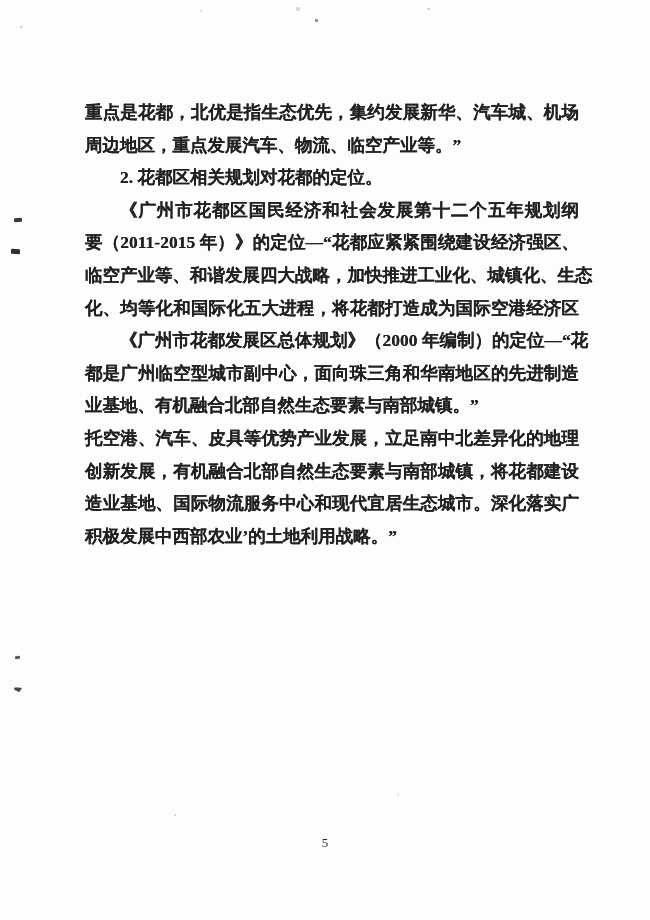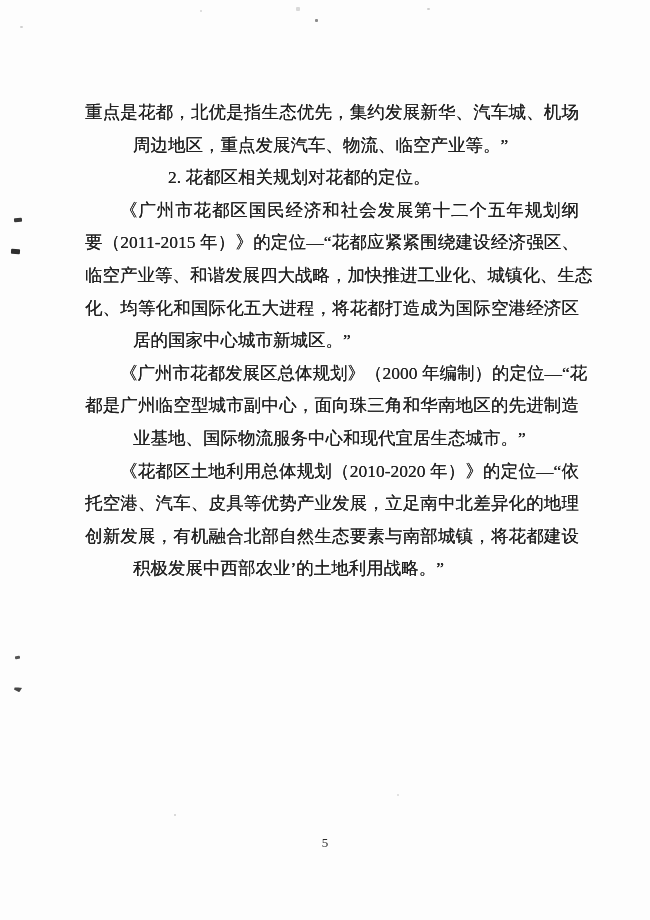--- a/index.html
+++ b/index.html
@@ -27,25 +27,25 @@
     line-height: 32.6px;
     letter-spacing: 0;
   }
   .line {
     height: 32.6px;
     text-align: justify;
     text-align-last: justify;
     text-justify: inter-character;
     white-space: nowrap;
     text-shadow: 0 0 0.4px #2a2a2a;
+    font-weight: bold;
   }
   .line.noj {
     text-align: center;
     text-align-last: left;
-    margin-left: 48px;
   }
   .line.indent {
     padding-left: 35px;
   }
   .page-number {
     position: absolute;
     left: 0;
     top: 835px;
     width: 100%;
     text-align: center;
@@ -75,27 +75,26 @@
 
 <div class="page" style="color: rgb(33, 33, 33); background: rgb(253, 253, 253);">
   <div class="text-block">
       <div class="line">重点是花都，北优是指生态优先，集约发展新华、汽车城、机场</div>
       <div class="line noj">周边地区，重点发展汽车、物流、临空产业等。”</div>
       <div class="line indent noj">2. 花都区相关规划对花都的定位。</div>
       <div class="line indent">《广州市花都区国民经济和社会发展第十二个五年规划纲</div>
       <div class="line">要（2011-2015 年）》的定位—“花都应紧紧围绕建设经济强区、</div>
       <div class="line">临空产业等、和谐发展四大战略，加快推进工业化、城镇化、生态</div>
       <div class="line">化、均等化和国际化五大进程，将花都打造成为国际空港经济区</div>
-      <div class="line noj">居的国家中心城市新城区。”</div>
       <div class="line indent">《广州市花都发展区总体规划》（2000 年编制）的定位—“花</div>
       <div class="line">都是广州临空型城市副中心，面向珠三角和华南地区的先进制造</div>
-      <div class="line noj">业基地、国际物流服务中心和现代宜居生态城市。”</div>
-      <div class="line indent">《花都区土地利用总体规划（2010-2020 年）》的定位—“依</div>
+      <div class="line noj">业基地、有机融合北部自然生态要素与南部城镇。”</div>
       <div class="line">托空港、汽车、皮具等优势产业发展，立足南中北差异化的地理</div>
       <div class="line">创新发展，有机融合北部自然生态要素与南部城镇，将花都建设</div>
+      <div class="line">造业基地、国际物流服务中心和现代宜居生态城市。深化落实广</div>
       <div class="line noj">积极发展中西部农业’的土地利用战略。”</div>
     </div>
   <div class="page-number">5</div>
 
   <div class="speck m1"></div>
   <div class="speck m2"></div>
   <div class="speck m3"></div>
   <div class="speck m4"></div>
   <div class="speck s1"></div>
   <div class="speck s2"></div>

